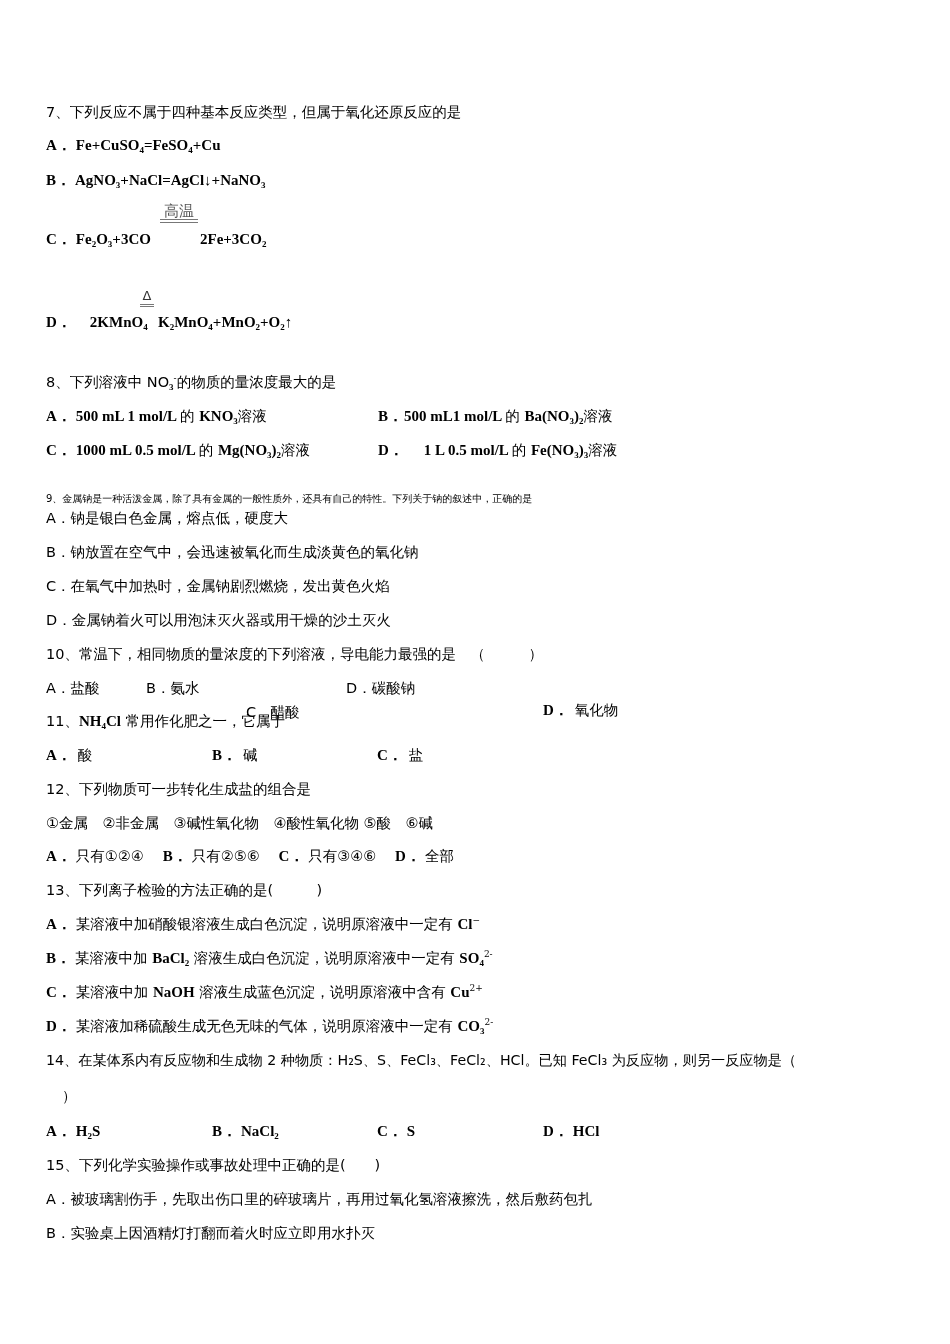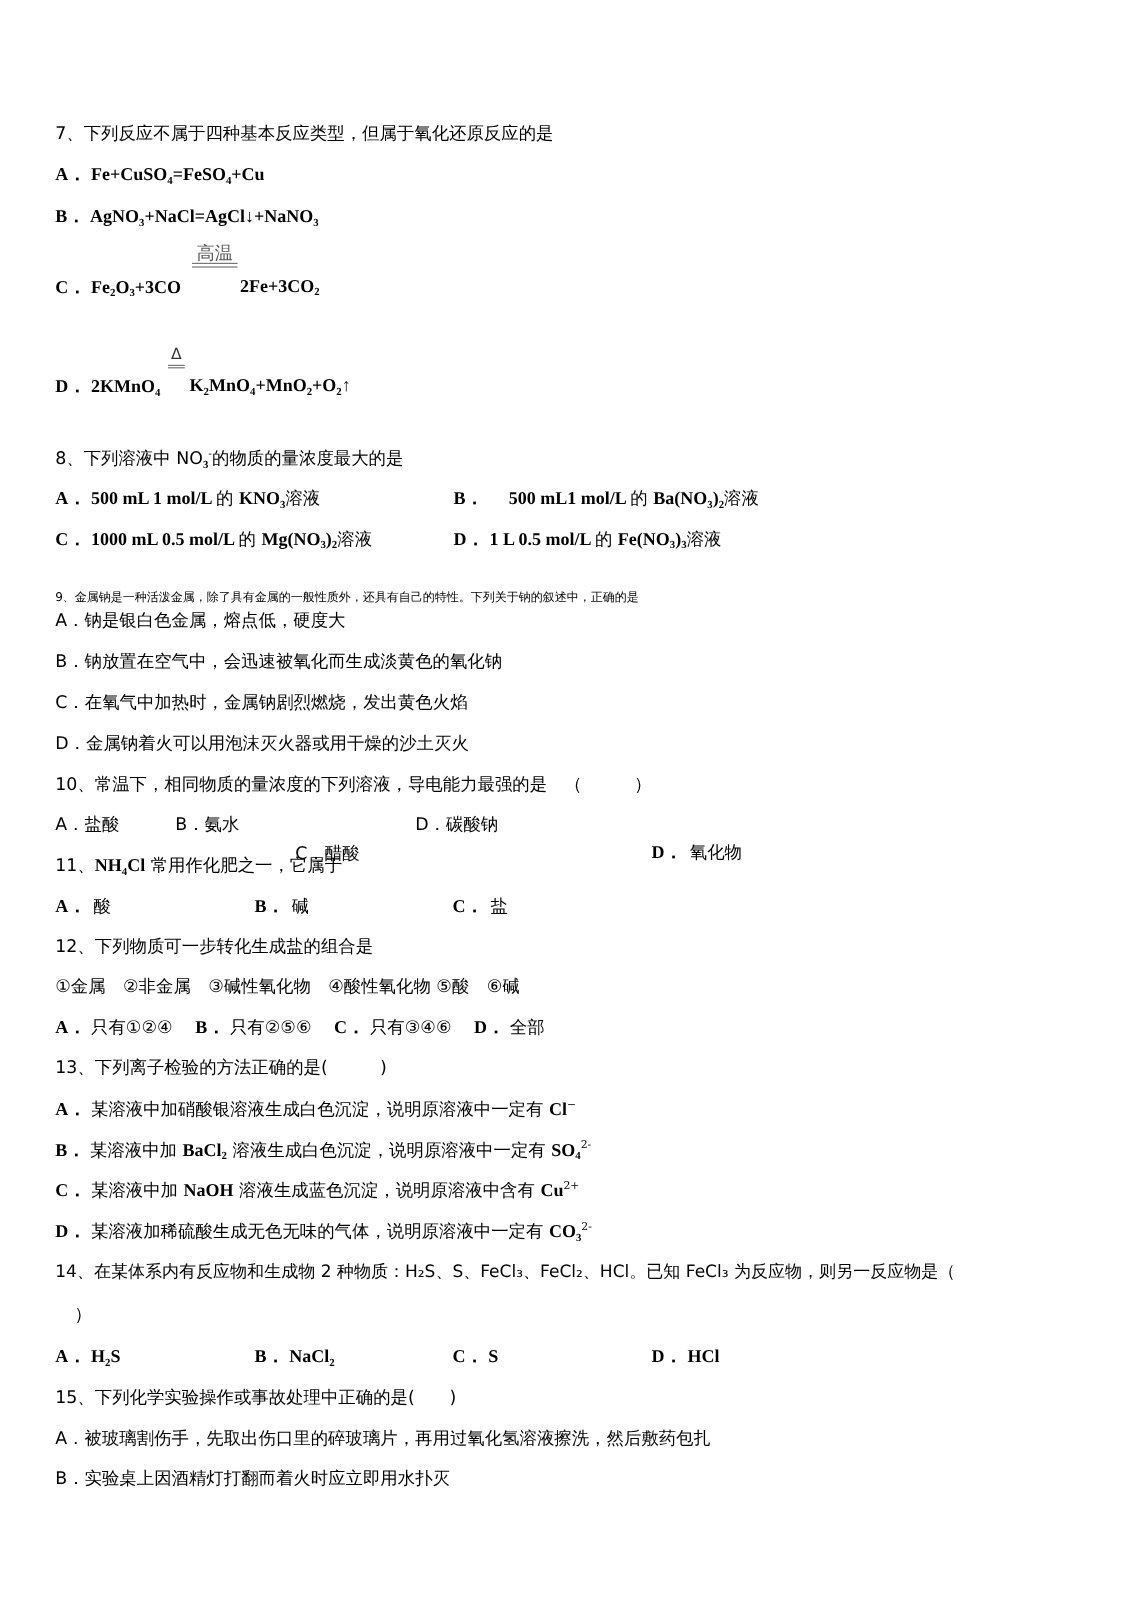--- a/index.html
+++ b/index.html
@@ -28,42 +28,42 @@
 <div class="line" style="top:229px">
   <span class="b">C．</span><span class="b" style="margin-left:4px"><span>Fe</span><sub>2</sub><span>O</span><sub>3</sub><span>+3CO</span></span>
 </div>
 <div class="cond" style="left:160px; top:203px; width:38px">
   <div class="top">高温</div>
   <div class="eq"></div>
 </div>
 <div class="line b" style="left:200px; top:229px"><span>2Fe+3CO</span><sub>2</sub></div>
 
 <div class="line" style="top:312px">
-  <span class="b">D．</span><span class="b" style="margin-left:4px"><span>2KMnO</span><sub>4</sub></span>
+  <span class="b">D．</span><span class="b" style="margin-left:18px"><span>2KMnO</span><sub>4</sub></span>
 </div>
 <div class="cond" style="left:140px; top:288px; width:14px">
   <div class="top" style="font-size:13px;color:#333">Δ</div>
   <div class="eq" style="height:1px"></div>
 </div>
 <div class="line b" style="left:158px; top:312px"><span>K</span><sub>2</sub><span>MnO</span><sub>4</sub><span>+MnO</span><sub>2</sub><span>+O</span><sub>2</sub><span>↑</span></div>
 
 <div class="line" style="top:372px">
   <span class="q">8、下列溶液中 NO</span><sub class="b">3</sub><sup>-</sup><span class="q">的物质的量浓度最大的是</span>
 </div>
 <div class="line b" style="top:406px">
   <span>A．</span><span style="margin-left:4px">500 mL 1 mol/L </span><span class="cn" style="font-weight:normal">的 </span><span>KNO</span><sub>3</sub><span class="cn" style="font-weight:normal">溶液</span>
 </div>
 <div class="line b" style="left:378px; top:406px">
-  <span>B．</span><span style="margin-left:21px">500 mL1 mol/L </span><span class="cn" style="font-weight:normal">的 </span><span>Ba(NO</span><sub>3</sub><span>)</span><sub>2</sub><span class="cn" style="font-weight:normal">溶液</span>
+  <span>B．</span><span style="margin-left:1px">500 mL1 mol/L </span><span class="cn" style="font-weight:normal">的 </span><span>Ba(NO</span><sub>3</sub><span>)</span><sub>2</sub><span class="cn" style="font-weight:normal">溶液</span>
 </div>
 <div class="line b" style="top:440px">
   <span>C．</span><span style="margin-left:4px">1000 mL 0.5 mol/L </span><span class="cn" style="font-weight:normal">的 </span><span>Mg(NO</span><sub>3</sub><span>)</span><sub>2</sub><span class="cn" style="font-weight:normal">溶液</span>
 </div>
 <div class="line b" style="left:378px; top:440px">
-  <span>D．</span><span style="margin-left:4px">1 L 0.5 mol/L </span><span class="cn" style="font-weight:normal">的 </span><span>Fe(NO</span><sub>3</sub><span>)</span><sub>3</sub><span class="cn" style="font-weight:normal">溶液</span>
+  <span>D．</span><span style="margin-left:20px">1 L 0.5 mol/L </span><span class="cn" style="font-weight:normal">的 </span><span>Fe(NO</span><sub>3</sub><span>)</span><sub>3</sub><span class="cn" style="font-weight:normal">溶液</span>
 </div>
 
 <div class="line q" style="top:489px; font-size:10px">9、金属钠是一种活泼金属，除了具有金属的一般性质外，还具有自己的特性。下列关于钠的叙述中，正确的是</div>
 <div class="line q" style="top:508px">A．钠是银白色金属，熔点低，硬度大</div>
 <div class="line q" style="top:542px">B．钠放置在空气中，会迅速被氧化而生成淡黄色的氧化钠</div>
 <div class="line q" style="top:576px">C．在氧气中加热时，金属钠剧烈燃烧，发出黄色火焰</div>
 <div class="line q" style="top:610px">D．金属钠着火可以用泡沫灭火器或用干燥的沙土灭火</div>
 
 <div class="line q" style="top:644px">10、常温下，相同物质的量浓度的下列溶液，导电能力最强的是　（　　　）</div>
 <div class="line q" style="top:678px">A．盐酸</div>

